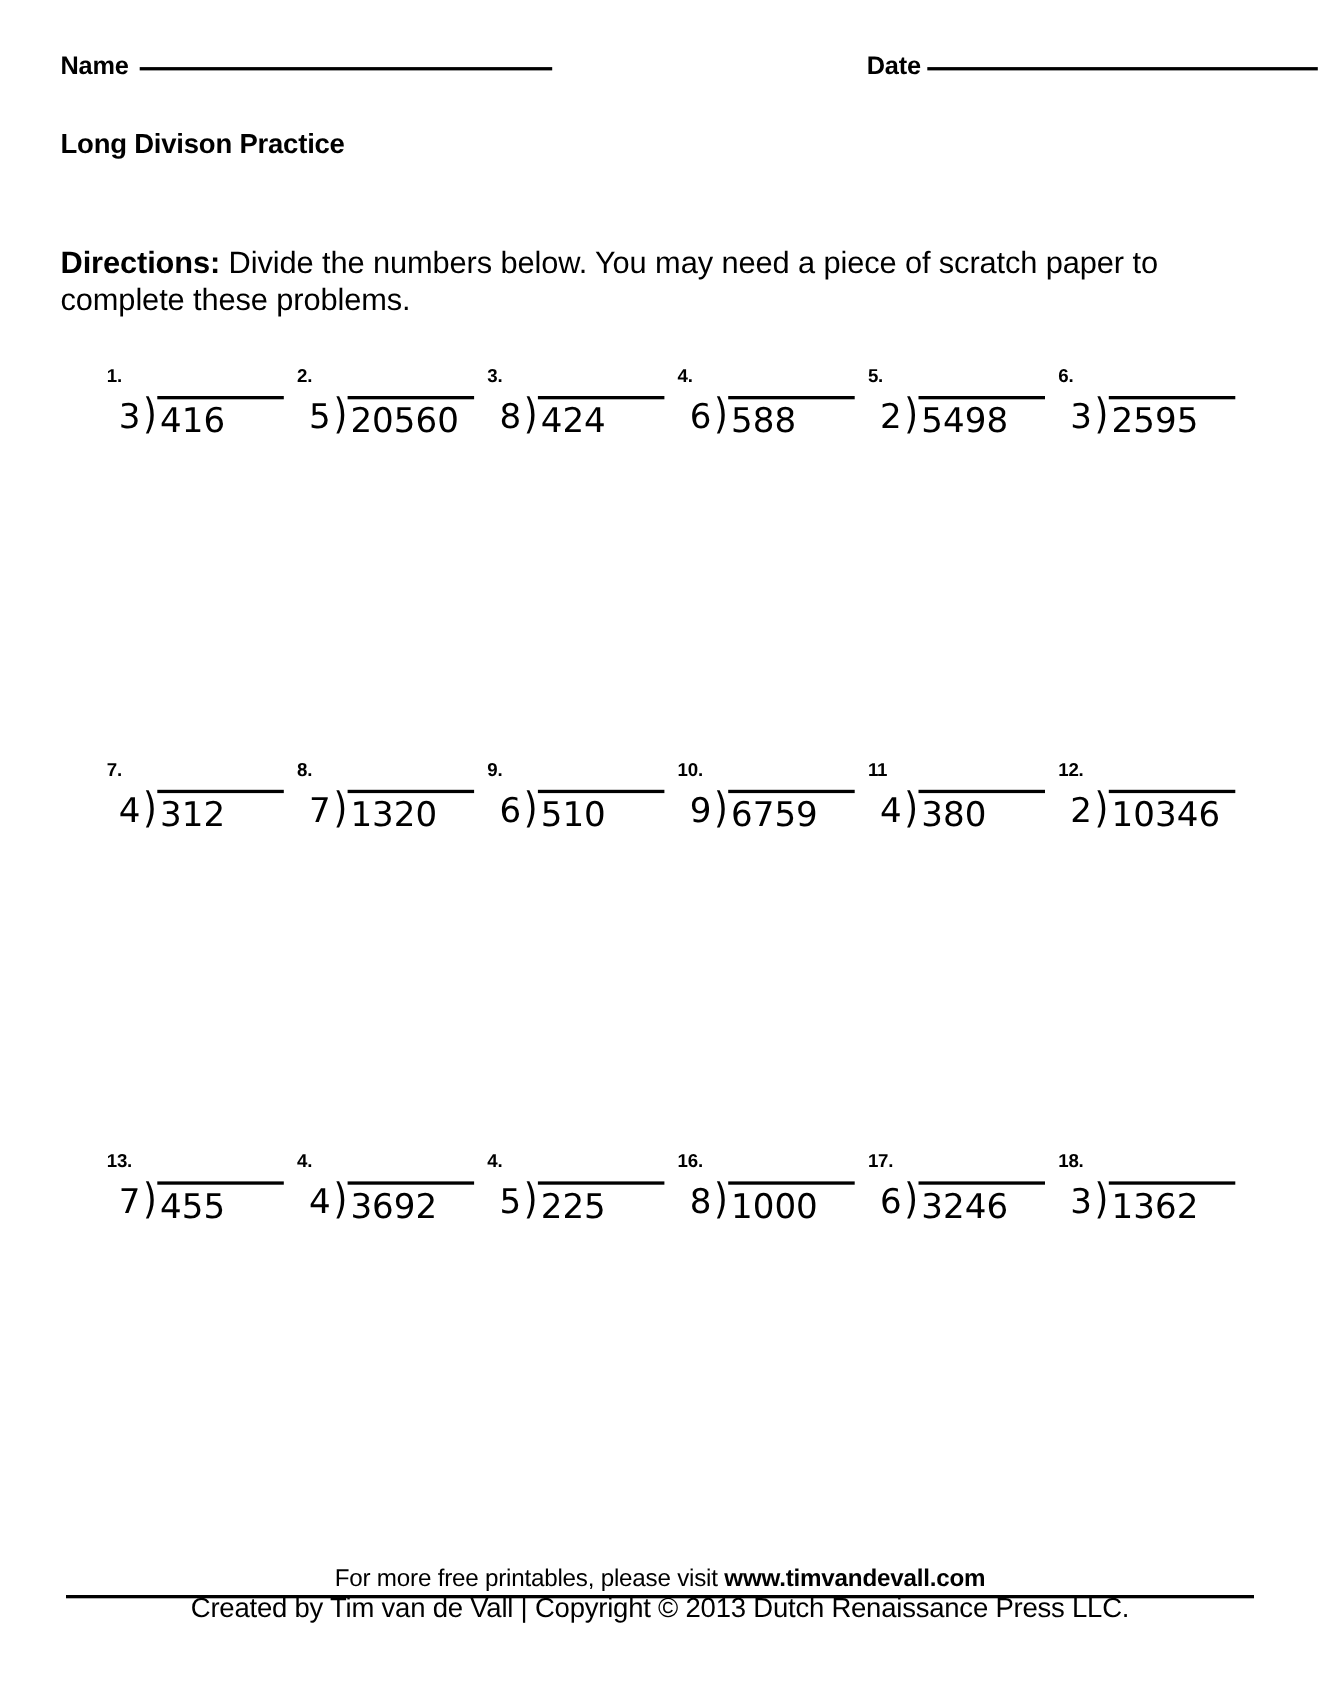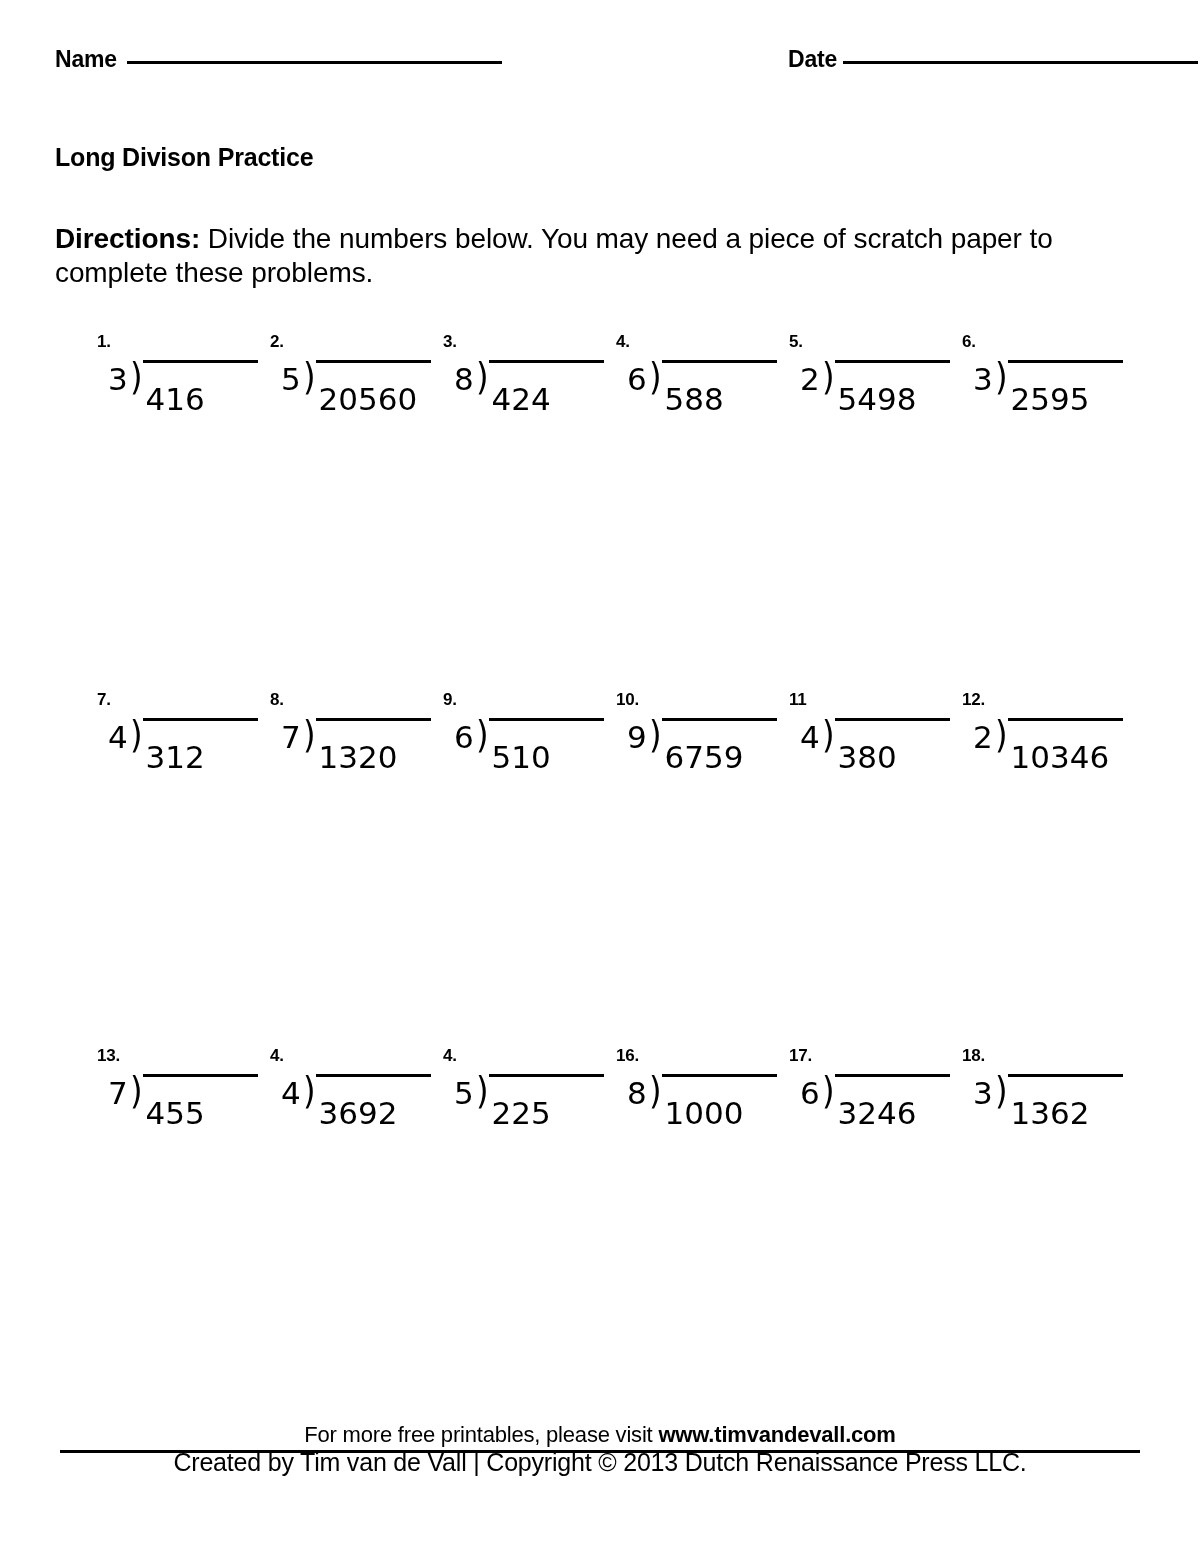--- a/index.html
+++ b/index.html
@@ -45,21 +45,21 @@
   }
   #name-field { left: 55px; top: 8px; }
   #name-field .field-rule { width: 375px; }
   #date-field { left: 788px; top: 8px; }
   #date-field .field-rule { width: 355px; margin-left: 6px; }
 
   
   .title-block {
     position: absolute;
     left: 55px;
-    top: 142px;
+    top: 116px;
   }
   .worksheet-title {
     font-size: 25px;
     font-weight: bold;
     letter-spacing: -0.2px;
     line-height: 30px;
   }
   .difficulty-row {
     display: flex;
     align-items: center;
@@ -141,21 +141,21 @@
     font-size: 38px;
     line-height: 34px;
     position: relative;
     top: -1px;
     transform: scaleX(0.85);
   }
   .dividend-wrap {
     display: inline-block;
     position: relative;
     min-width: 115px;
-    padding-top: 20px;
+    padding-top: 4px;
     margin-left: -1px;
   }
   .dividend-wrap::before {
     content: "";
     position: absolute;
     left: 0;
     top: 0;
     width: 115px;
     border-top: 3px solid #000;
   }

